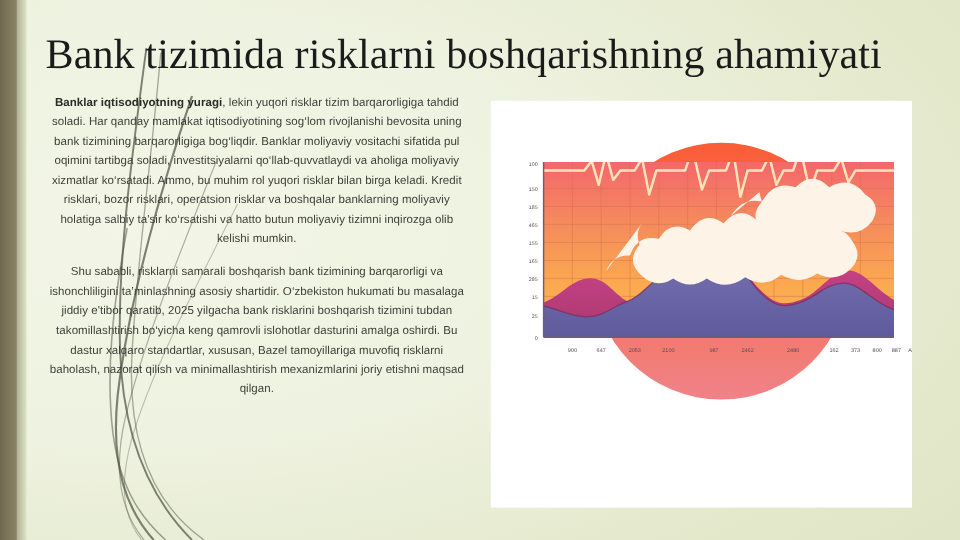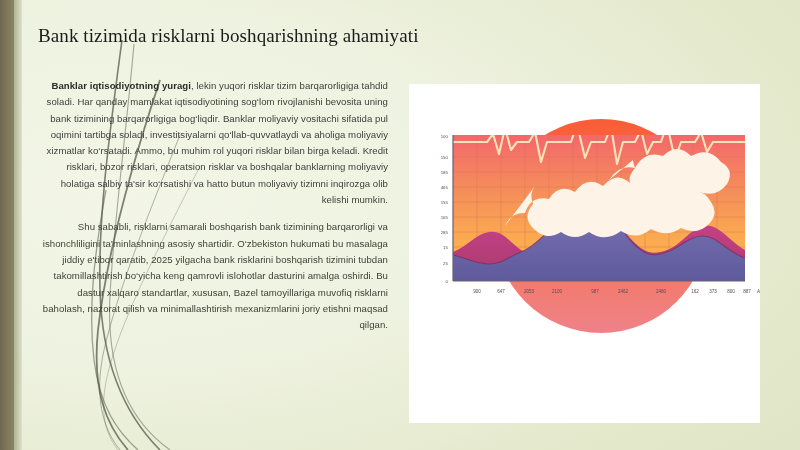--- a/index.html
+++ b/index.html
@@ -52,38 +52,38 @@
     width: 260px; height: 410px;
     pointer-events: none;
   }
 
   
   #title {
     position: absolute;
     left: 38px; top: 25px;
     width: 700px;
     font-family: "Liberation Serif", serif;
-    font-size: 19px;
+    font-size: 35px;
     line-height: 1.18;
     color: #1b1b1b;
     letter-spacing: .1px;
     white-space: nowrap;
   }
 
   
   #body-col {
     position: absolute;
     left: 40px; top: 78px;
     width: 348px;
   }
   .para {
     font-size: 9.6px;
     line-height: 1.70;
     color: #3e3f39;
-    text-align: right;
+    text-align: center;
     margin: 0 0 11px 0;
     letter-spacing: .005em;
   }
   .para b { font-weight: 700; color: #2b2c27; }
 
   
   #picture {
     position: absolute;
     left: 409px; top: 84px;
     width: 351px; height: 339px;

